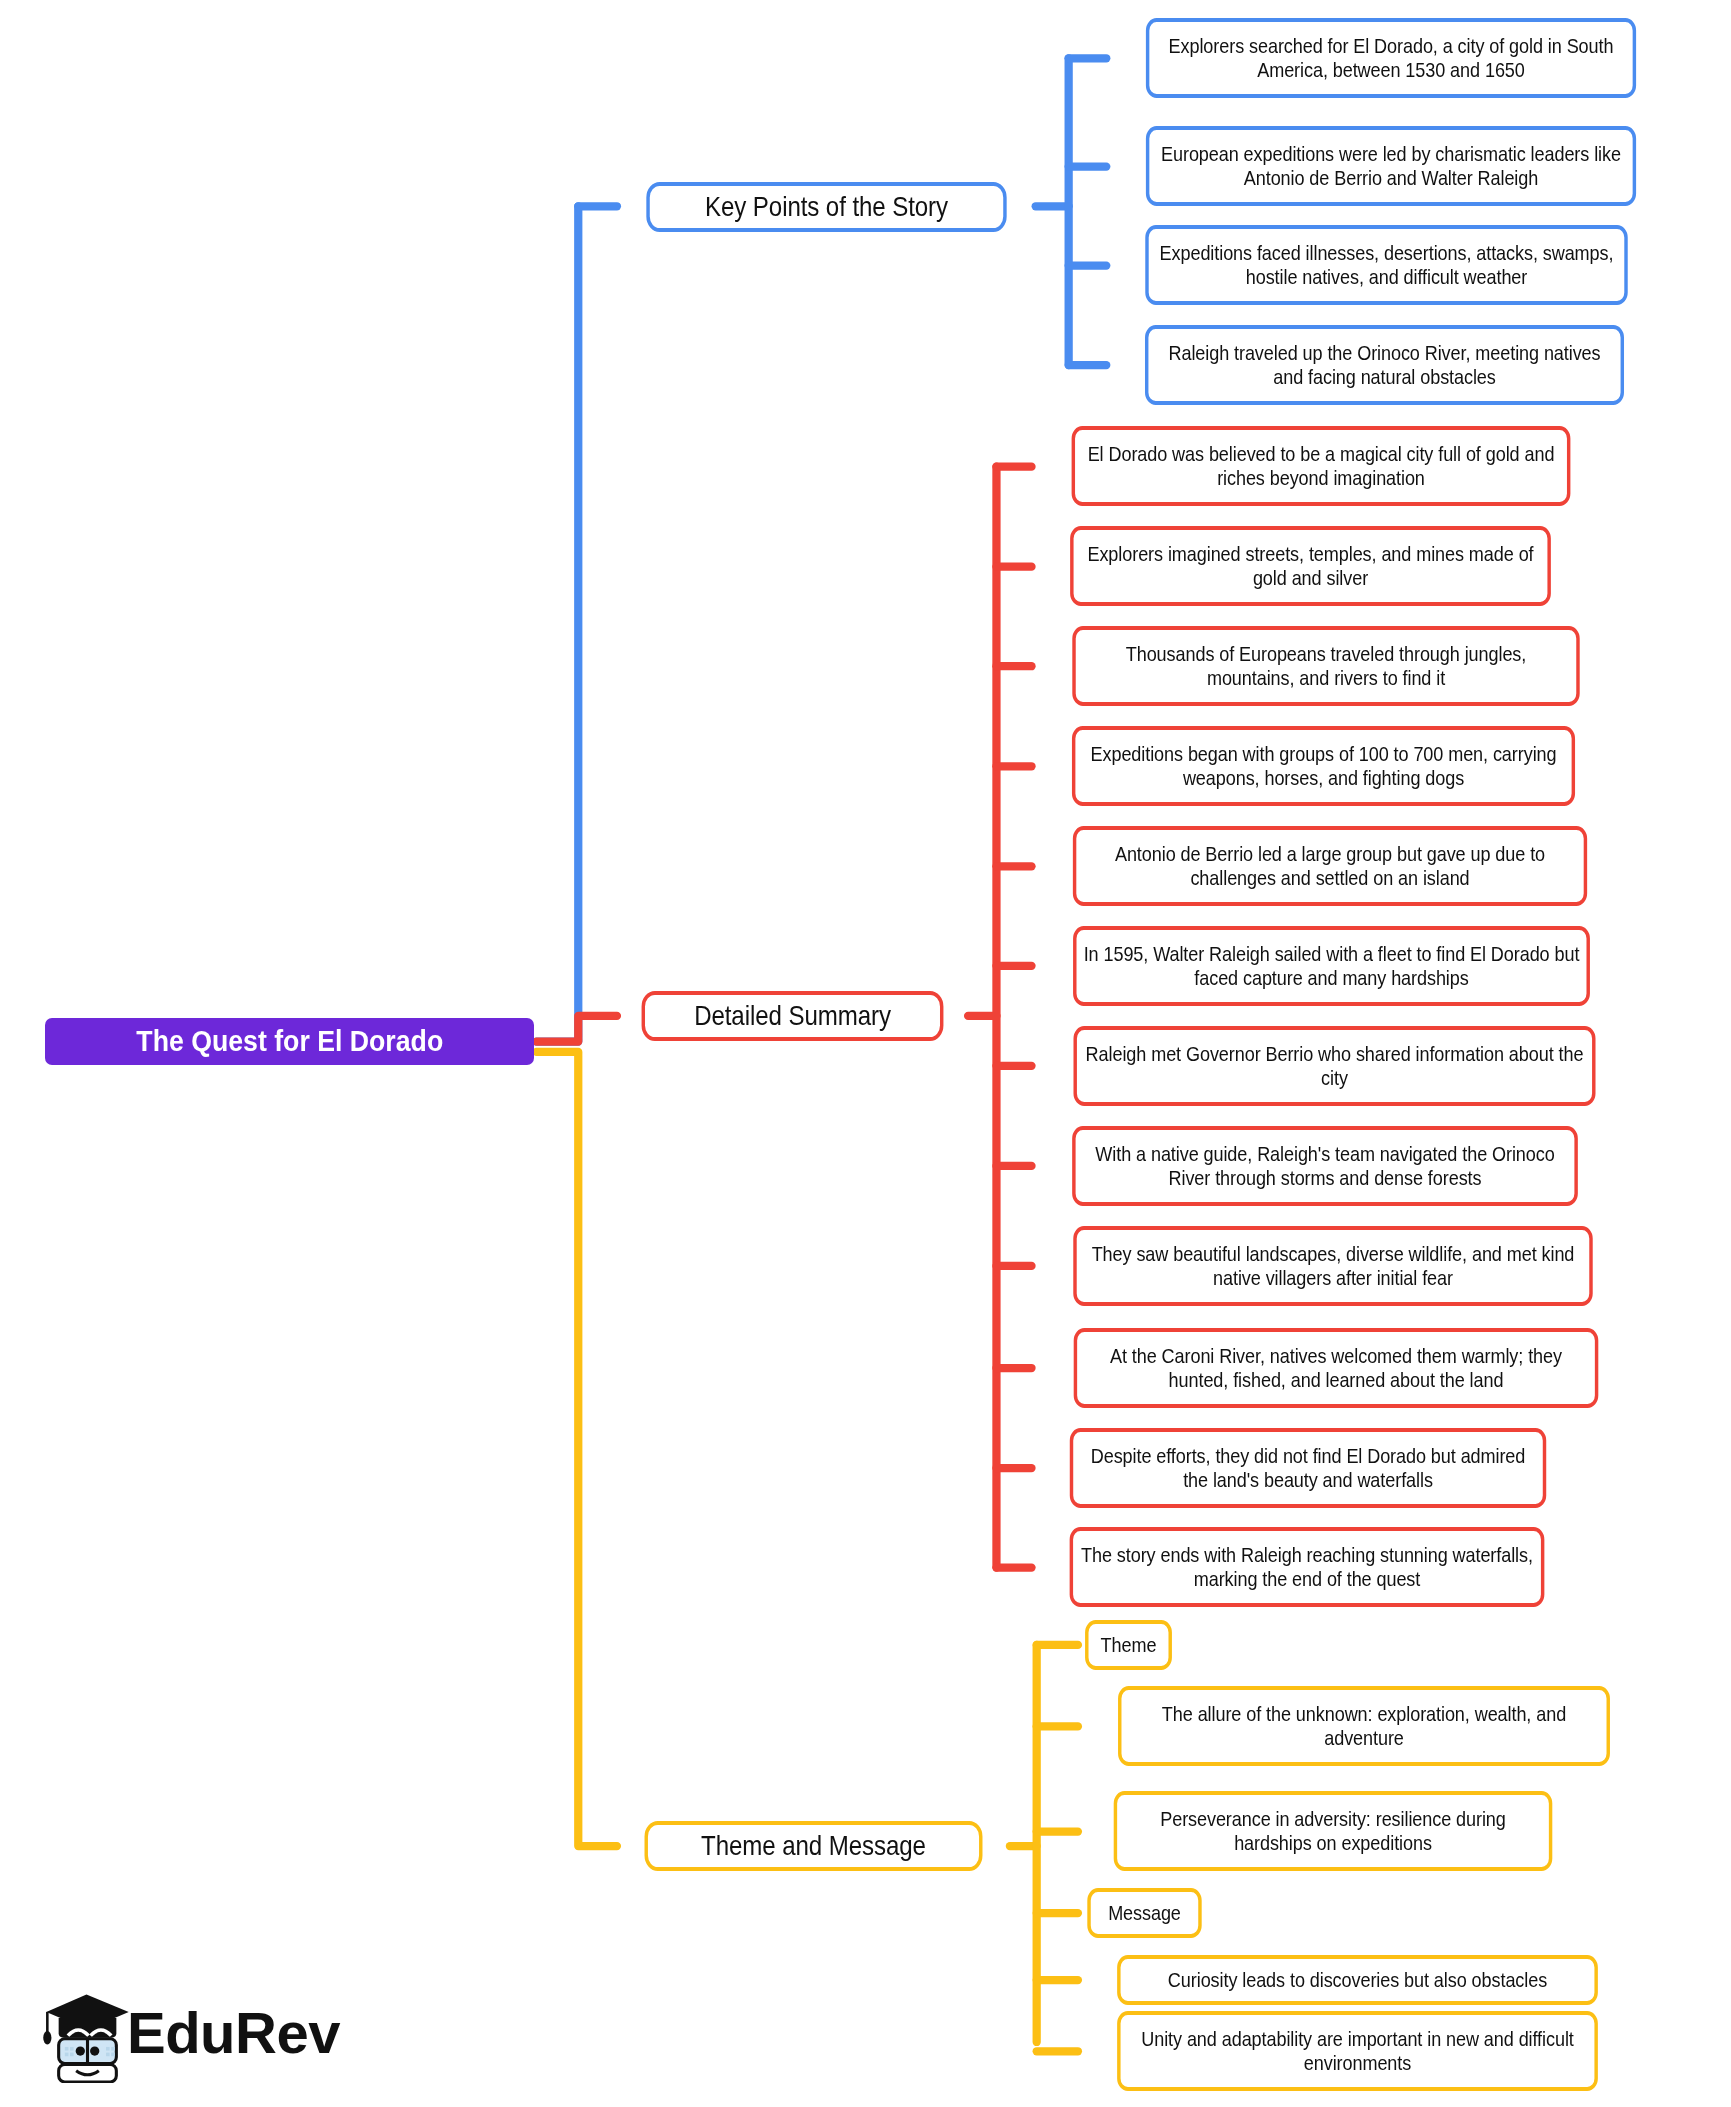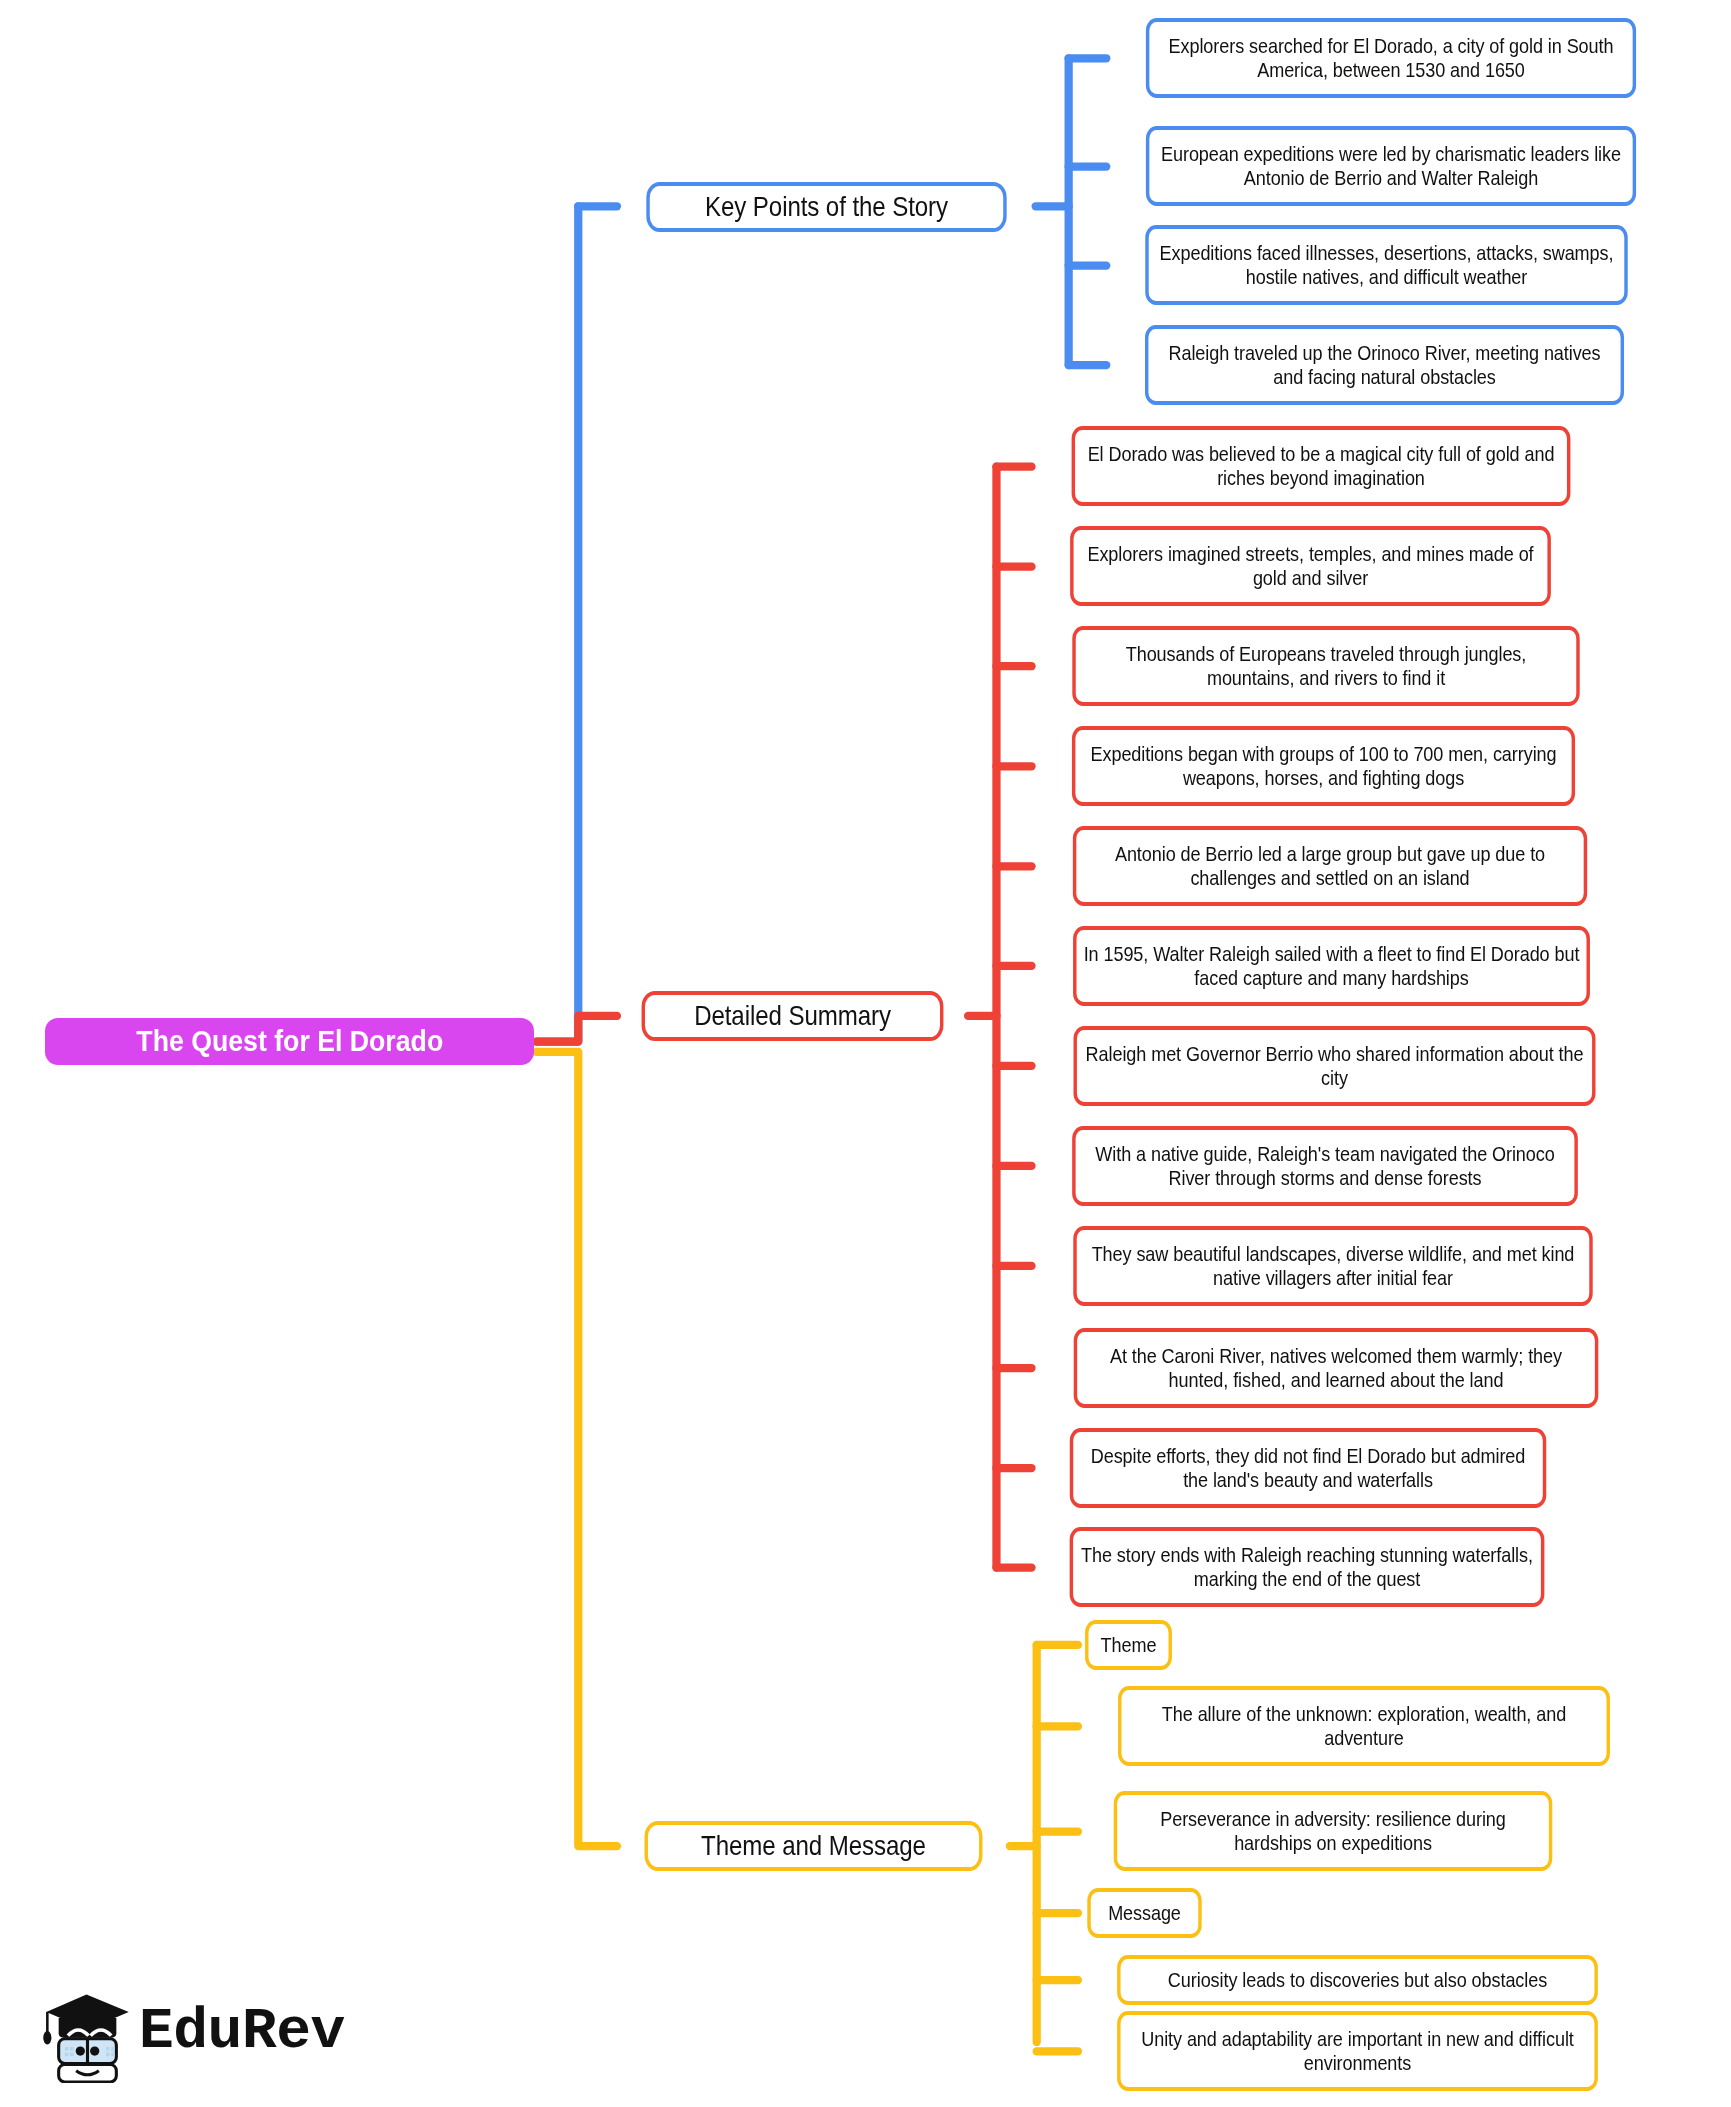--- a/index.html
+++ b/index.html
@@ -7,36 +7,36 @@
        font-family:"Liberation Sans","DejaVu Sans",sans-serif;}
   #stage{position:absolute;left:0;top:0;width:1732px;height:2108px;}
   svg.wires{position:absolute;left:0;top:0;width:1732px;height:2108px;pointer-events:none;}
 
   .node{position:absolute;box-sizing:border-box;background:#ffffff;
         display:flex;align-items:center;justify-content:center;text-align:center;
         line-height:1.16;color:#111111;letter-spacing:-0.1px;
         transform:scaleX(0.86);transform-origin:center center;}
   .node span{display:block;width:100%;padding:0 5.2px;box-sizing:border-box;}
 
-  .root{position:absolute;background:#d946ef;border-radius:13px;color:#ffffff;
+  .root{position:absolute;background:#6d28d9;border-radius:7px;color:#ffffff;
         display:flex;align-items:center;justify-content:center;font-weight:bold;
         font-size:29px;letter-spacing:0px;}
   .root span{transform:scaleX(0.92);transform-origin:center center;display:block;}
 
   .branch{border-width:4.6px;border-style:solid;border-radius:15.5px;font-size:28px;}
   .leaf{border-width:4.1px;border-style:solid;border-radius:12.4px;font-size:21px;}
 
   .c-blue{border-color:#4a8cf0;}
   .c-red{border-color:#ef4237;}
   .c-yellow{border-color:#fcbf14;}
 
   
   #logo{position:absolute;left:36px;top:1980px;width:330px;height:108px;}
-  #logo .word{position:absolute;left:103px;top:18.6px;font-size:58px;font-weight:bold;
-              color:#111;letter-spacing:-0.5px;font-family:Liberation Mono, monospace;}
+  #logo .word{position:absolute;left:91px;top:18.6px;font-size:58px;font-weight:bold;
+              color:#111;letter-spacing:-0.5px;font-family:Liberation Sans, sans-serif;}
   #logo svg{position:absolute;left:0;top:0;}
 </style>
 </head>
 <body>
 
 <div id="stage">
 
   <svg class="wires" viewBox="0 0 3358 4088" xmlns="http://www.w3.org/2000/svg">
     <g fill="none" stroke-linecap="round" stroke-linejoin="round">
 

